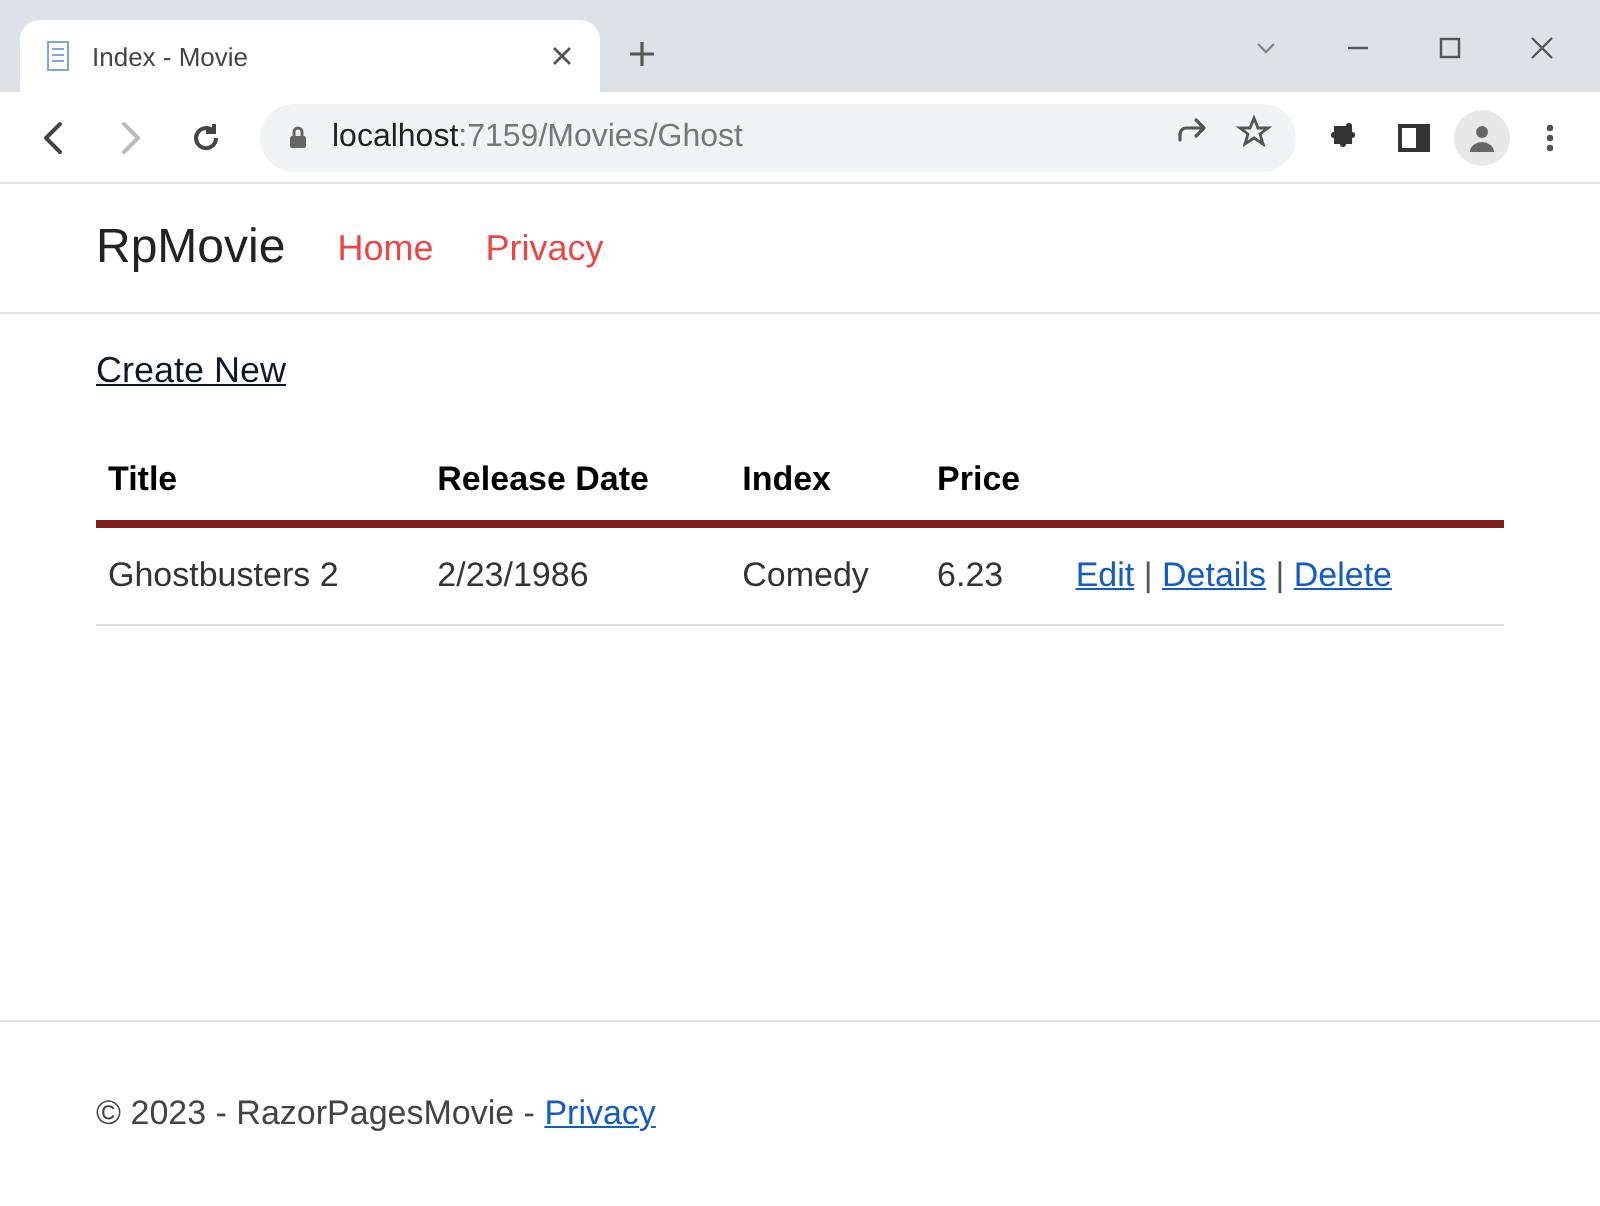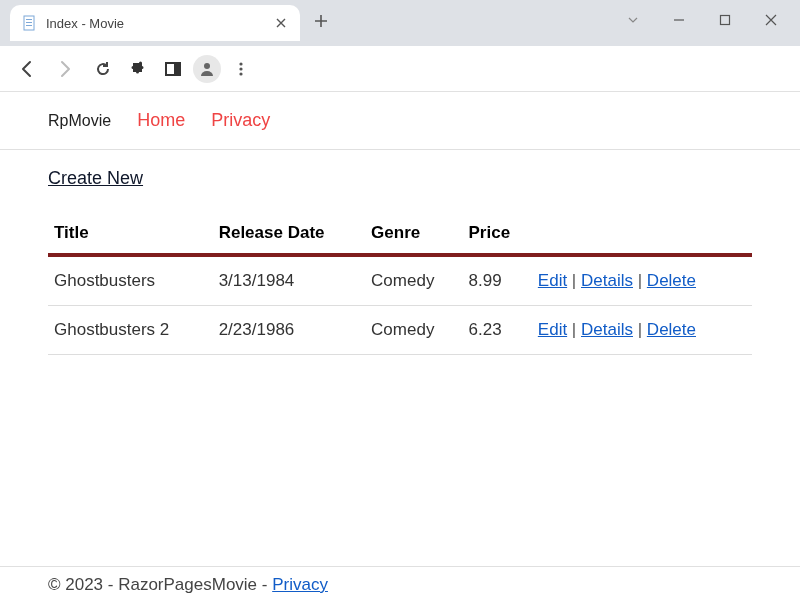--- a/index.html
+++ b/index.html
@@ -1,20 +1,20 @@
 <!DOCTYPE html>
 <html><head>
   <meta charset="utf-8">
   <style>
     * { margin: 0; padding: 0; box-sizing: border-box; }
     body { font-family: "Segoe UI", Arial, sans-serif; background: #fff; width: 800px; height: 603px; overflow: hidden; }
     
     
     .browser-chrome { background: #dee1e6; }
-    .titlebar { display: flex; align-items: center; height: 46px; padding-left: 10px; }
+    .titlebar { display: flex; align-items: flex-end; height: 46px; padding-left: 10px; }
     .tab { background: #fff; border-radius: 10px 10px 0 0; display: flex; align-items: center; padding: 0 10px 0 12px; height: 36px; width: 290px; gap: 8px; }
     .tab-favicon { width: 16px; height: 16px; display: inline-flex; align-items: center; justify-content: center; }
     .tab-title { font-size: 13px; color: #444; flex: 1; white-space: nowrap; overflow: hidden; }
     .tab-close { width: 18px; height: 18px; display: flex; align-items: center; justify-content: center; color: #555; font-size: 14px; cursor: pointer; }
     .newtab { width: 30px; height: 30px; display: flex; align-items: center; justify-content: center; color: #555; font-size: 20px; margin-left: 6px; cursor: pointer; margin-bottom: 4px; }
     .win-controls { margin-left: auto; display: flex; align-items: center; padding-right: 6px; gap: 0; margin-bottom: 6px; }
     .win-btn { width: 46px; height: 32px; display: flex; align-items: center; justify-content: center; color: #555; }
     
     .toolbar { background: #fff; display: flex; align-items: center; height: 46px; padding: 0 10px; gap: 4px; border-bottom: 1px solid #e1e1e1; }
     .nav-btn { width: 34px; height: 34px; display: flex; align-items: center; justify-content: center; border-radius: 50%; color: #555; cursor: pointer; }
@@ -23,34 +23,34 @@
     .lock-icon { color: #666; display: flex; align-items: center; }
     .url-text { font-size: 16px; color: #777; }
     .url-host { color: #222; }
     .omni-actions { margin-left: auto; display: flex; gap: 14px; align-items: center; }
     .tool-icon { color: #555; display: flex; align-items: center; justify-content: center; width: 30px; height: 30px; }
     .avatar-circle { width: 28px; height: 28px; border-radius: 50%; background: #e8e8e8; display:flex; align-items:center; justify-content:center; }
     
     
     .page { padding: 0; display: flex; flex-direction: column; height: calc(603px - 92px); }
     .page-nav { display: flex; align-items: center; padding: 18px 48px; gap: 26px; border-bottom: 1px solid #e0e0e0; }
-    .brand { font-size: 16px; color: #222; }
+    .brand { font-size: 24px; color: #222; }
     .navlink { font-size: 18px; color: #ef4444; cursor: pointer; }
     
     .main { padding: 18px 48px 10px; flex: 1; }
     h1.page-title { font-size: 40px; font-weight: 700; color: #222; margin-bottom: 12px; }
     .create-link { color: #0f172a; text-decoration: underline; font-size: 18px; cursor: pointer; }
     
     table { width: 100%; border-collapse: collapse; margin-top: 24px; }
     th { text-align: left; font-size: 17px; font-weight: 700; padding: 10px 6px; border-bottom: 4px solid #7f1d1d; }
     td { font-size: 17px; padding: 14px 6px; border-bottom: 1px solid #ddd; color: #333; }
     .actions a { color: #115cc7; text-decoration: underline; cursor: pointer; }
     .actions .sep { color: #555; }
     
-    .footer { border-top: 1px solid #e0e0e0; padding: 8px 48px; font-size: 17px; color: #444; }
+    .footer { border-top: 1px solid #e0e0e0; padding: 36px 48px; font-size: 17px; color: #444; }
     .footer a { color: #115cc7; text-decoration: underline; cursor: pointer; }
   </style>
 </head>
 <body>
 
 <div class="browser-chrome">
   <div class="titlebar">
     <div class="tab">
       <span class="tab-favicon">
         <svg width="16" height="16" viewBox="0 0 16 16">
@@ -106,20 +106,41 @@
       <svg width="18" height="18" viewBox="0 0 18 18">
           <path d="M6 2 L13 9 L6 16" stroke="#bbb" stroke-width="2" fill="none" stroke-linecap="round" stroke-linejoin="round"></path>
         </svg>
     </div>
     <div class="nav-btn">
       <svg width="18" height="18" viewBox="0 0 18 18">
           <path d="M14 9 A5 5 0 1 1 12.5 5.5" stroke="#444" stroke-width="2" fill="none"></path>
           <path d="M13 2 L13 6 L9 6" stroke="#444" stroke-width="2" fill="none"></path>
         </svg>
     </div>
+    <div class="omnibox">
+      <span class="lock-icon">
+        <svg width="14" height="14" viewBox="0 0 14 14">
+            <rect x="3" y="6" width="8" height="6" rx="1" fill="#666"></rect>
+            <path d="M5 6 V4 a2 2 0 0 1 4 0 V6" stroke="#666" stroke-width="1.5" fill="none"></path>
+          </svg>
+      </span>
+      <span class="url-text"><span class="url-host">localhost</span><span>:7159/Movies/Ghost</span></span>
+      <div class="omni-actions">
+        <span>
+          <svg width="18" height="18" viewBox="0 0 18 18">
+              <path d="M12 11 L16 7 L12 3 M16 7 H7 a3 3 0 0 0 -3 3 v3" stroke="#555" stroke-width="1.6" fill="none" stroke-linecap="round" stroke-linejoin="round"></path>
+            </svg>
+        </span>
+        <span>
+          <svg width="18" height="18" viewBox="0 0 18 18">
+              <path d="M9 2 L11 7 L16 7 L12 10 L13.5 15 L9 12 L4.5 15 L6 10 L2 7 L7 7 Z" stroke="#555" stroke-width="1.4" fill="none"></path>
+            </svg>
+        </span>
+      </div>
+    </div>
     <div class="tool-icon">
       <svg width="18" height="18" viewBox="0 0 18 18">
           <path d="M6 3 h3 a1.5 1.5 0 0 1 3 0 h0 v3 a1.5 1.5 0 0 1 0 3 v3 h-3 a1.5 1.5 0 0 1 -3 0 h-3 v-3 a1.5 1.5 0 0 1 0 -3 v-3 z" fill="#333"></path>
         </svg>
     </div>
     <div class="tool-icon">
       <svg width="18" height="18" viewBox="0 0 18 18">
           <rect x="2" y="3" width="14" height="12" stroke="#333" stroke-width="2" fill="none"></rect>
           <rect x="10" y="3" width="6" height="12" fill="#333"></rect>
         </svg>
@@ -150,35 +171,26 @@
   </div>
 
   <div class="main">
     <a class="create-link">Create New</a>
     
     <table>
       <thead>
         <tr>
           <th>Title</th>
           <th>Release Date</th>
-          <th>Genre</th>
+          <th>Index</th>
           <th>Price</th>
           <th></th>
         </tr>
       </thead>
       <tbody>
-        <tr>
-          <td>Ghostbusters</td>
-          <td>3/13/1984</td>
-          <td>Comedy</td>
-          <td>8.99</td>
-          <td class="actions">
-            <a>Edit</a><span class="sep"> | </span><a>Details</a><span class="sep"> | </span><a>Delete</a>
-          </td>
-        </tr>
         <tr>
           <td>Ghostbusters 2</td>
           <td>2/23/1986</td>
           <td>Comedy</td>
           <td>6.23</td>
           <td class="actions">
             <a>Edit</a><span class="sep"> | </span><a>Details</a><span class="sep"> | </span><a>Delete</a>
           </td>
         </tr>
       </tbody>

